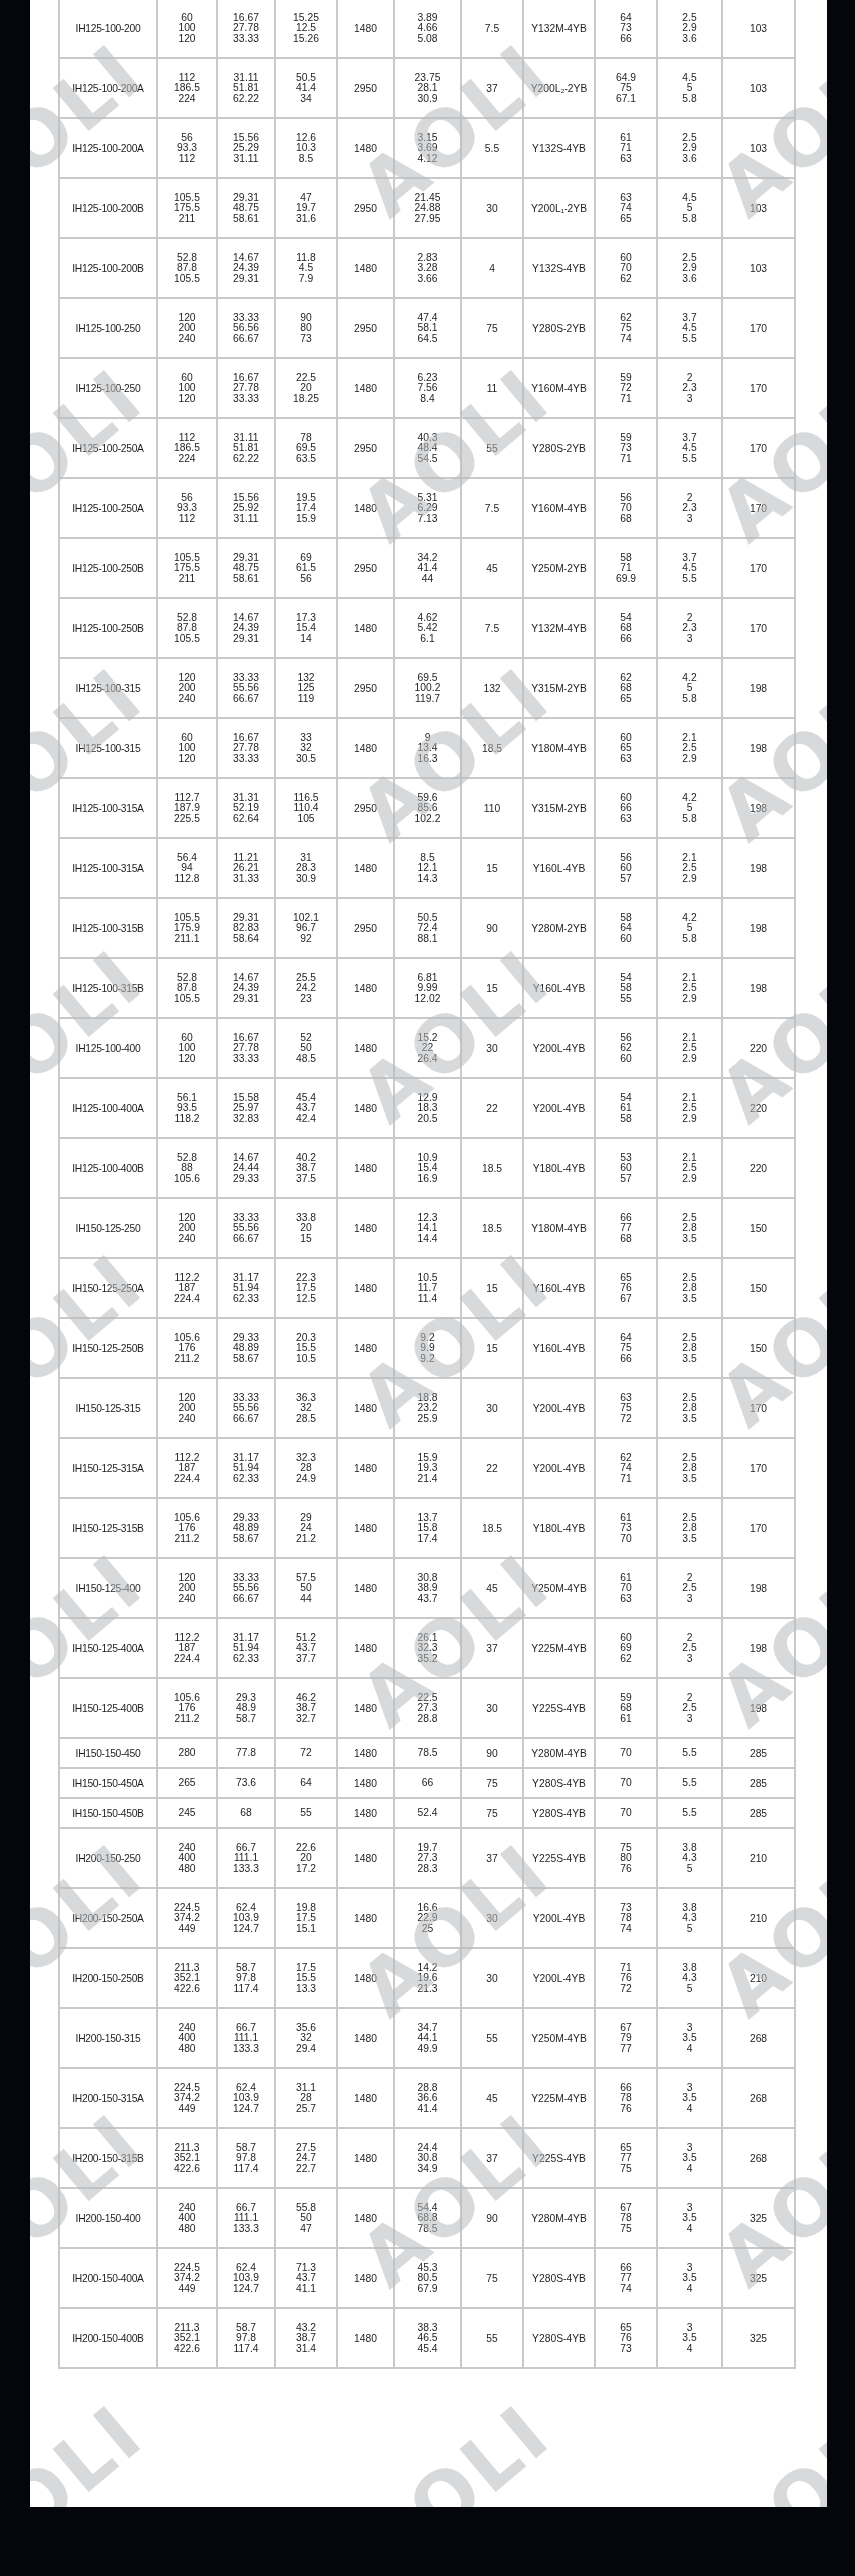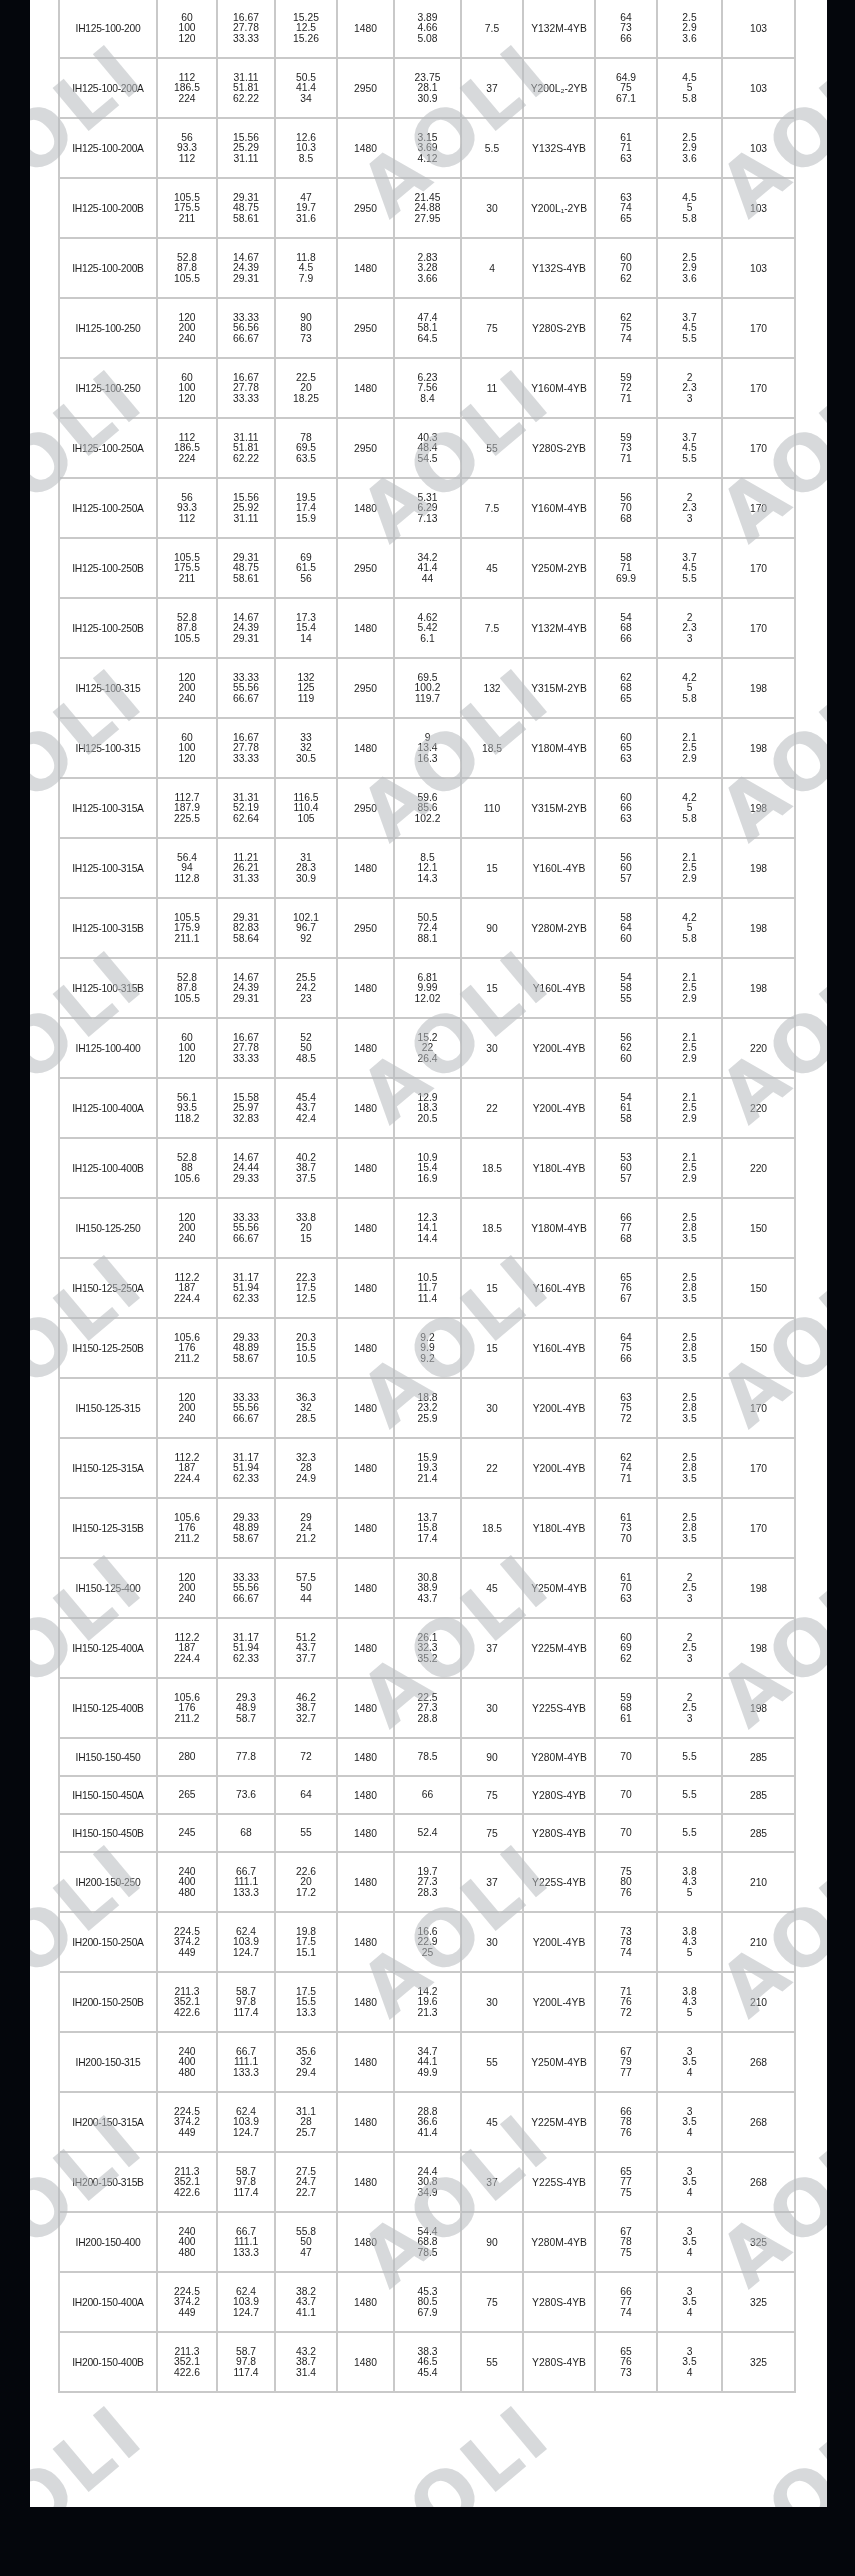--- a/index.html
+++ b/index.html
@@ -3,21 +3,21 @@
 <meta charset="utf-8">
 <style>
   html,body{margin:0;padding:0;}
   body{background:#04060c;font-family:"Liberation Sans","DejaVu Sans",sans-serif;}
   .page{position:relative;width:856px;height:2576px;background:#04060c;overflow:hidden;}
   .content{position:absolute;left:30px;top:0;width:797px;height:2507px;background:#ffffff;overflow:hidden;}
   .spec-table{position:absolute;left:28px;top:-2.6px;width:737px;table-layout:fixed;border-collapse:collapse;background:#ffffff;z-index:1;}
   .spec-table td{border:2.6px solid #c9c9c9;padding:0;text-align:center;vertical-align:middle;
     font-size:10.3px;color:#1d1d1d;background:#ffffff;overflow:hidden;}
   tr.triple{height:60px;}
-  tr.single{height:38px;}
+  tr.single{height:30px;}
   .lines{display:flex;flex-direction:column;justify-content:space-around;height:100%;}
   .lines div{line-height:1;}
   td.model-cell{font-size:10.3px;letter-spacing:-0.3px;}
   .watermark-layer{position:absolute;left:0;top:0;width:100%;height:100%;z-index:2;pointer-events:none;overflow:hidden;}
   .wm{position:absolute;font-family:"DejaVu Sans",sans-serif;font-size:77px;font-weight:bold;
     letter-spacing:3.4px;color:rgba(183,186,190,0.55);transform:rotate(-40deg);white-space:nowrap;}
 </style>
 </head>
 <body>
 
@@ -1924,21 +1924,21 @@
             </td>
     <td>
               <div class="lines">
                 <div>62.4</div>
                 <div>103.9</div>
                 <div>124.7</div>
               </div>
             </td>
     <td>
               <div class="lines">
-                <div>38.2</div>
+                <div>71.3</div>
                 <div>43.7</div>
                 <div>41.1</div>
               </div>
             </td>
     <td>1480</td>
     <td>
               <div class="lines">
                 <div>45.3</div>
                 <div>80.5</div>
                 <div>67.9</div>

